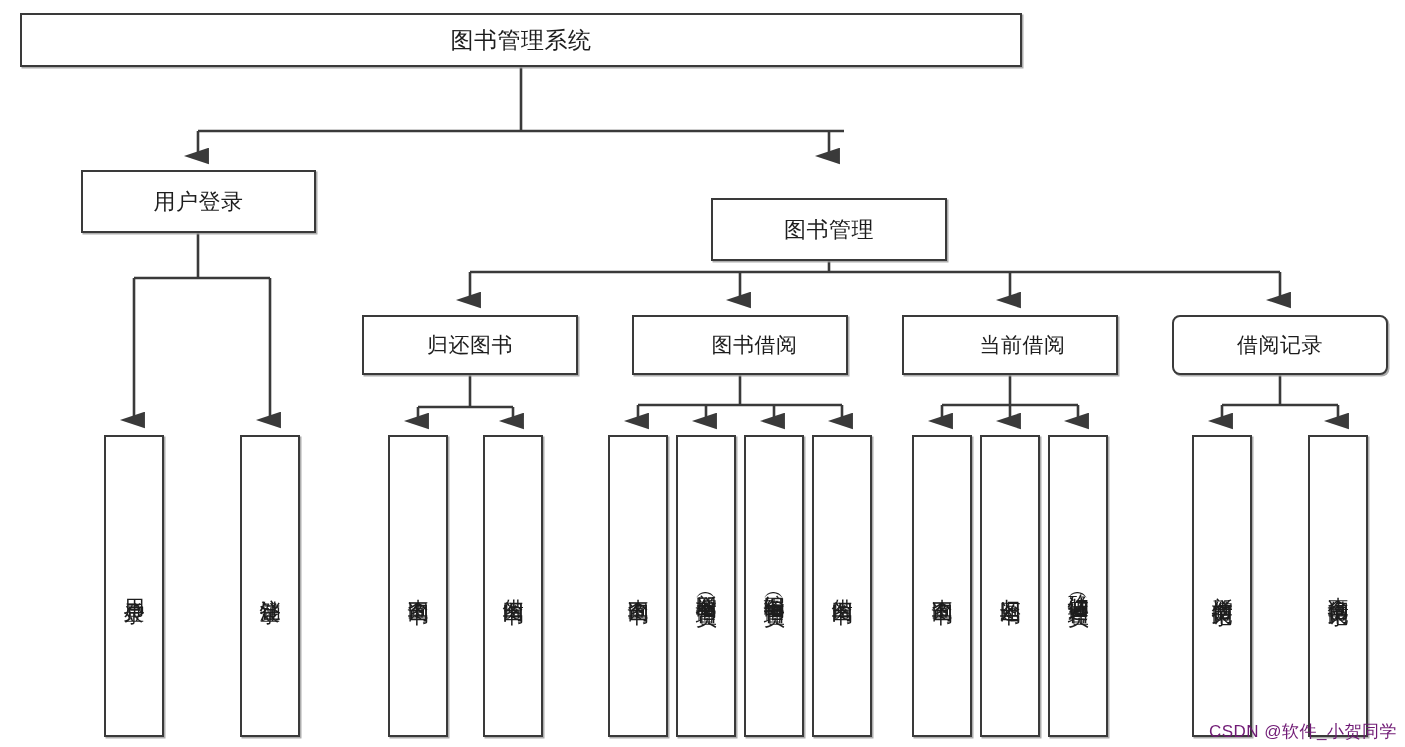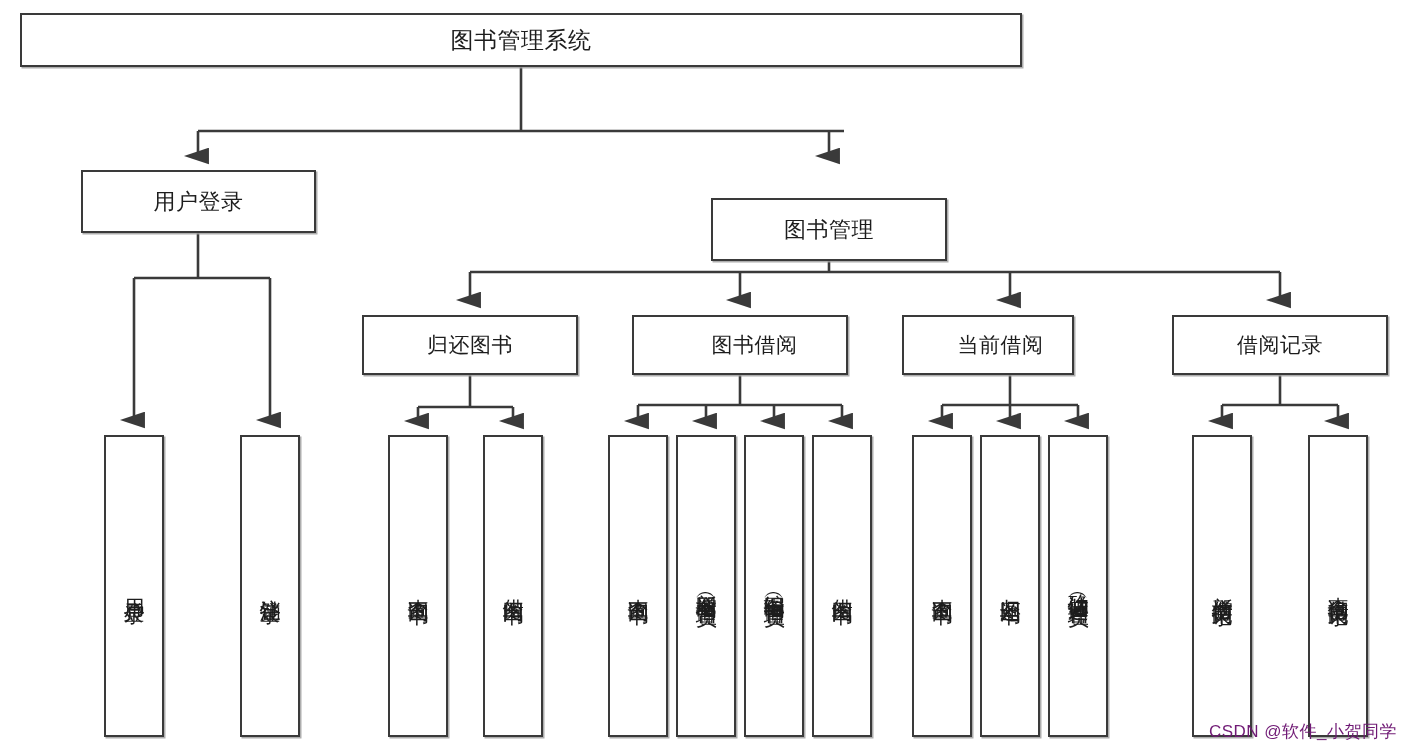--- a/index.html
+++ b/index.html
@@ -142,24 +142,24 @@
   <div class="node node-l2" style="left:711px; top:170px; width:236px; height:63px;margin-top:28px;">
     <span class="label">图书管理</span>
   </div>
 
   <div class="node node-l3" style="left:362px; top:315px; width:216px; height:60px;">
     <span class="label">归还图书</span>
   </div>
   <div class="node node-l3" style="left:632px; top:315px; width:216px; height:60px;padding-left:29px;">
     <span class="label">图书借阅</span>
   </div>
-  <div class="node node-l3" style="left:902px; top:315px; width:172px; height:60px;padding-left:25px;">
+  <div class="node node-l3" style="left:902px; top:315px; width:216px; height:60px;padding-left:25px;">
     <span class="label">当前借阅</span>
   </div>
-  <div class="node node-l3" style="left:1172px; top:315px; width:216px; height:60px;">
+  <div class="node node-l3" style="left:1172px; top:315px; width:216px; height:60px;border-radius:8px;">
     <span class="label">借阅记录</span>
   </div>
 
   <div class="node node-leaf" style="left:104px; top:435px; width:60px; height:302px;">
     <span class="label">用户登录</span>
   </div>
   <div class="node node-leaf" style="left:240px; top:435px; width:60px; height:302px;">
     <span class="label">注销登录</span>
   </div>
 

